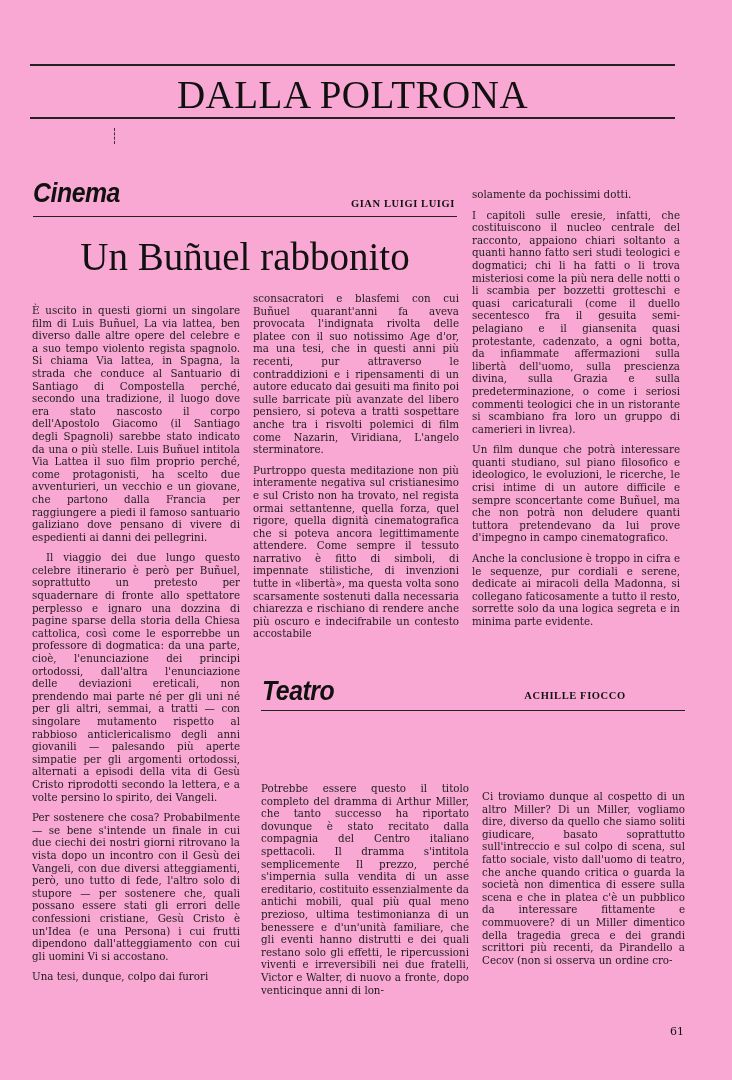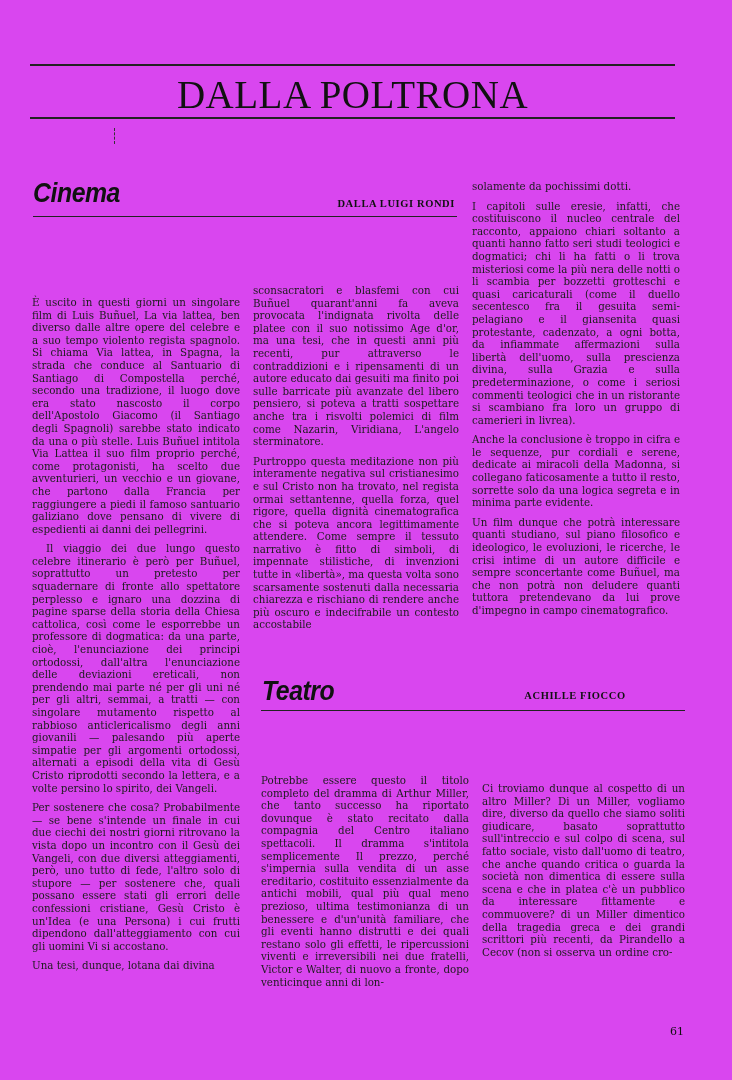--- a/index.html
+++ b/index.html
@@ -1,61 +1,62 @@
 <!DOCTYPE html>
 <html><head>
 <meta charset="utf-8">
 <style>
   html, body { margin: 0; padding: 0; background: #ffffff; }
   body { width: 732px; height: 1080px; position: relative; overflow: hidden; color: #1a1a1a; }
-  .page { position: absolute; left: 0; top: 0; width: 732px; height: 1080px; background: #d946ef; }
+  .page { position: absolute; left: 0; top: 0; width: 732px; height: 1080px; background: #f9a8d4; }
   .rule { position: absolute; height: 0; border-top: 2px solid #222; }
   .masthead { position: absolute; left: 30px; width: 645px; top: 72px; text-align: center;
               font-family: "Liberation Serif", "DejaVu Serif", serif; font-size: 39px; letter-spacing: 0.5px; color: #111; }
   .tick { position: absolute; left: 114px; top: 128px; width: 1px; height: 16px; border-left: 1px dashed #333; }
   .section-label { position: absolute; font-family: "Liberation Sans", "DejaVu Sans", sans-serif; font-weight: bold;
                    font-style: italic; font-size: 27px; color: #111; transform: scaleX(0.92); transform-origin: left; letter-spacing: -0.5px; }
   .byline { position: absolute; font-family: "Liberation Serif", "DejaVu Serif", serif; font-weight: bold; font-size: 10.5px;
             letter-spacing: 0.6px; color: #111; text-align: right; }
   .headline { position: absolute; font-family: "Liberation Serif", "DejaVu Serif", serif; font-size: 39px; color: #111; text-align: center; }
   .col { position: absolute; font-family: "DejaVu Serif", "Liberation Serif", serif; font-size: 10.3px; line-height: 12.6px;
          text-align: justify; color: #1c1c1c; hyphens: manual; }
-  .col p { margin: 0 0 7px 0; }
+  .col p { margin: 8px 0 7px 0; }
   .col p.indent { text-indent: 14px; }
   .pagenum { position: absolute; left: 670px; top: 1025px; font-family: "DejaVu Serif", serif; font-size: 11px; color: #111; }
 </style>
 </head>
 <body>
 
 <div class="page">
 
   <div class="rule" style="left:30px; width:645px; top:64px;"></div>
   <div class="masthead">DALLA POLTRONA</div>
   <div class="rule" style="left:30px; width:645px; top:117px;"></div>
   <div class="tick"></div>
 
   <div class="section-label" style="left:33px; top:178px;">Cinema</div>
-  <div class="byline" style="left:240px; width:215px; top:198px;">DALLA LUIGI RONDI</div>
+  <div class="byline" style="left:240px; width:215px; top:198px;">GIAN LUIGI LUIGI</div>
   <div class="rule" style="left:33px; width:424px; top:216px; border-top-width:1.5px;"></div>
+  <div class="headline" style="left:30px; width:430px; top:234px;">Un Buñuel rabbonito</div>
 
   <div class="col" style="left:32px; width:208px; top:296px;">
     <p>È uscito in questi giorni un singolare film di Luis Buñuel, La via lattea, ben diverso dalle altre opere del celebre e a suo tempo violento regista spagnolo. Si chiama Via lattea, in Spagna, la strada che conduce al Santuario di Santiago di Compostella perché, secondo una tradizione, il luogo dove era stato nascosto il corpo dell'Apostolo Giacomo (il Santiago degli Spagnoli) sarebbe stato indicato da una o più stelle. Luis Buñuel intitola Via Lattea il suo film proprio perché, come protagonisti, ha scelto due avventurieri, un vecchio e un giovane, che partono dalla Francia per raggiungere a piedi il famoso santuario galiziano dove pensano di vivere di espedienti ai danni dei pellegrini.</p>
     <p class="indent">Il viaggio dei due lungo questo celebre itinerario è però per Buñuel, soprattutto un pretesto per squadernare di fronte allo spettatore perplesso e ignaro una dozzina di pagine sparse della storia della Chiesa cattolica, così come le esporrebbe un professore di dogmatica: da una parte, cioè, l'enunciazione dei principi ortodossi, dall'altra l'enunciazione delle deviazioni ereticali, non prendendo mai parte né per gli uni né per gli altri, semmai, a tratti — con singolare mutamento rispetto al rabbioso anticlericalismo degli anni giovanili — palesando più aperte simpatie per gli argomenti ortodossi, alternati a episodi della vita di Gesù Cristo riprodotti secondo la lettera, e a volte persino lo spirito, dei Vangeli.</p>
     <p>Per sostenere che cosa? Probabilmente — se bene s'intende un finale in cui due ciechi dei nostri giorni ritrovano la vista dopo un incontro con il Gesù dei Vangeli, con due diversi atteggiamenti, però, uno tutto di fede, l'altro solo di stupore — per sostenere che, quali possano essere stati gli errori delle confessioni cristiane, Gesù Cristo è un'Idea (e una Persona) i cui frutti dipendono dall'atteggiamento con cui gli uomini Vi si accostano.</p>
-    <p>Una tesi, dunque, lotana dai divina</p>
+    <p>Una tesi, dunque, colpo dai furori</p>
   </div>
   <div class="col" style="left:253px; width:206px; top:284px;">
     <p>sconsacratori e blasfemi con cui Buñuel quarant'anni fa aveva provocata l'indignata rivolta delle platee con il suo notissimo Age d'or, ma una tesi, che in questi anni più recenti, pur attraverso le contraddizioni e i ripensamenti di un autore educato dai gesuiti ma finito poi sulle barricate più avanzate del libero pensiero, si poteva a tratti sospettare anche tra i risvolti polemici di film come Nazarin, Viridiana, L'angelo sterminatore.</p>
     <p>Purtroppo questa meditazione non più interamente negativa sul cristianesimo e sul Cristo non ha trovato, nel regista ormai settantenne, quella forza, quel rigore, quella dignità cinematografica che si poteva ancora legittimamente attendere. Come sempre il tessuto narrativo è fitto di simboli, di impennate stilistiche, di invenzioni tutte in «libertà», ma questa volta sono scarsamente sostenuti dalla necessaria chiarezza e rischiano di rendere anche più oscuro e indecifrabile un contesto accostabile</p>
   </div>
   <div class="col" style="left:472px; width:208px; top:180px;">
     <p>solamente da pochissimi dotti.</p>
     <p>I capitoli sulle eresie, infatti, che costituiscono il nucleo centrale del racconto, appaiono chiari soltanto a quanti hanno fatto seri studi teologici e dogmatici; chi li ha fatti o li trova misteriosi come la più nera delle notti o li scambia per bozzetti grotteschi e quasi caricaturali (come il duello secentesco fra il gesuita semi-pelagiano e il giansenita quasi protestante, cadenzato, a ogni botta, da infiammate affermazioni sulla libertà dell'uomo, sulla prescienza divina, sulla Grazia e sulla predeterminazione, o come i seriosi commenti teologici che in un ristorante si scambiano fra loro un gruppo di camerieri in livrea).</p>
+    <p>Un film dunque che potrà interessare quanti studiano, sul piano filosofico e ideologico, le evoluzioni, le ricerche, le crisi intime di un autore difficile e sempre sconcertante come Buñuel, ma che non potrà non deludere quanti tuttora pretendevano da lui prove d'impegno in campo cinematografico.</p>
     <p>Anche la conclusione è troppo in cifra e le sequenze, pur cordiali e serene, dedicate ai miracoli della Madonna, si collegano faticosamente a tutto il resto, sorrette solo da una logica segreta e in minima parte evidente.</p>
-    <p>Un film dunque che potrà interessare quanti studiano, sul piano filosofico e ideologico, le evoluzioni, le ricerche, le crisi intime di un autore difficile e sempre sconcertante come Buñuel, ma che non potrà non deludere quanti tuttora pretendevano da lui prove d'impegno in campo cinematografico.</p>
   </div>
 
   <div class="section-label" style="left:262px; top:676px;">Teatro</div>
   <div class="byline" style="left:470px; width:210px; top:690px;text-align:center;">ACHILLE FIOCCO</div>
   <div class="rule" style="left:261px; width:424px; top:710px; border-top-width:1.5px;"></div>
 
   <div class="col" style="left:261px; width:208px; top:774px;">
     <p>Potrebbe essere questo il titolo completo del dramma di Arthur Miller, che tanto successo ha riportato dovunque è stato recitato dalla compagnia del Centro italiano spettacoli. Il dramma s'intitola semplicemente Il prezzo, perché s'impernia sulla vendita di un asse ereditario, costituito essenzialmente da antichi mobili, qual più qual meno prezioso, ultima testimonianza di un benessere e d'un'unità familiare, che gli eventi hanno distrutti e dei quali restano solo gli effetti, le ripercussioni viventi e irreversibili nei due fratelli, Victor e Walter, di nuovo a fronte, dopo venticinque anni di lon-</p>
   </div>
   <div class="col" style="left:482px; width:203px; top:782px;">

